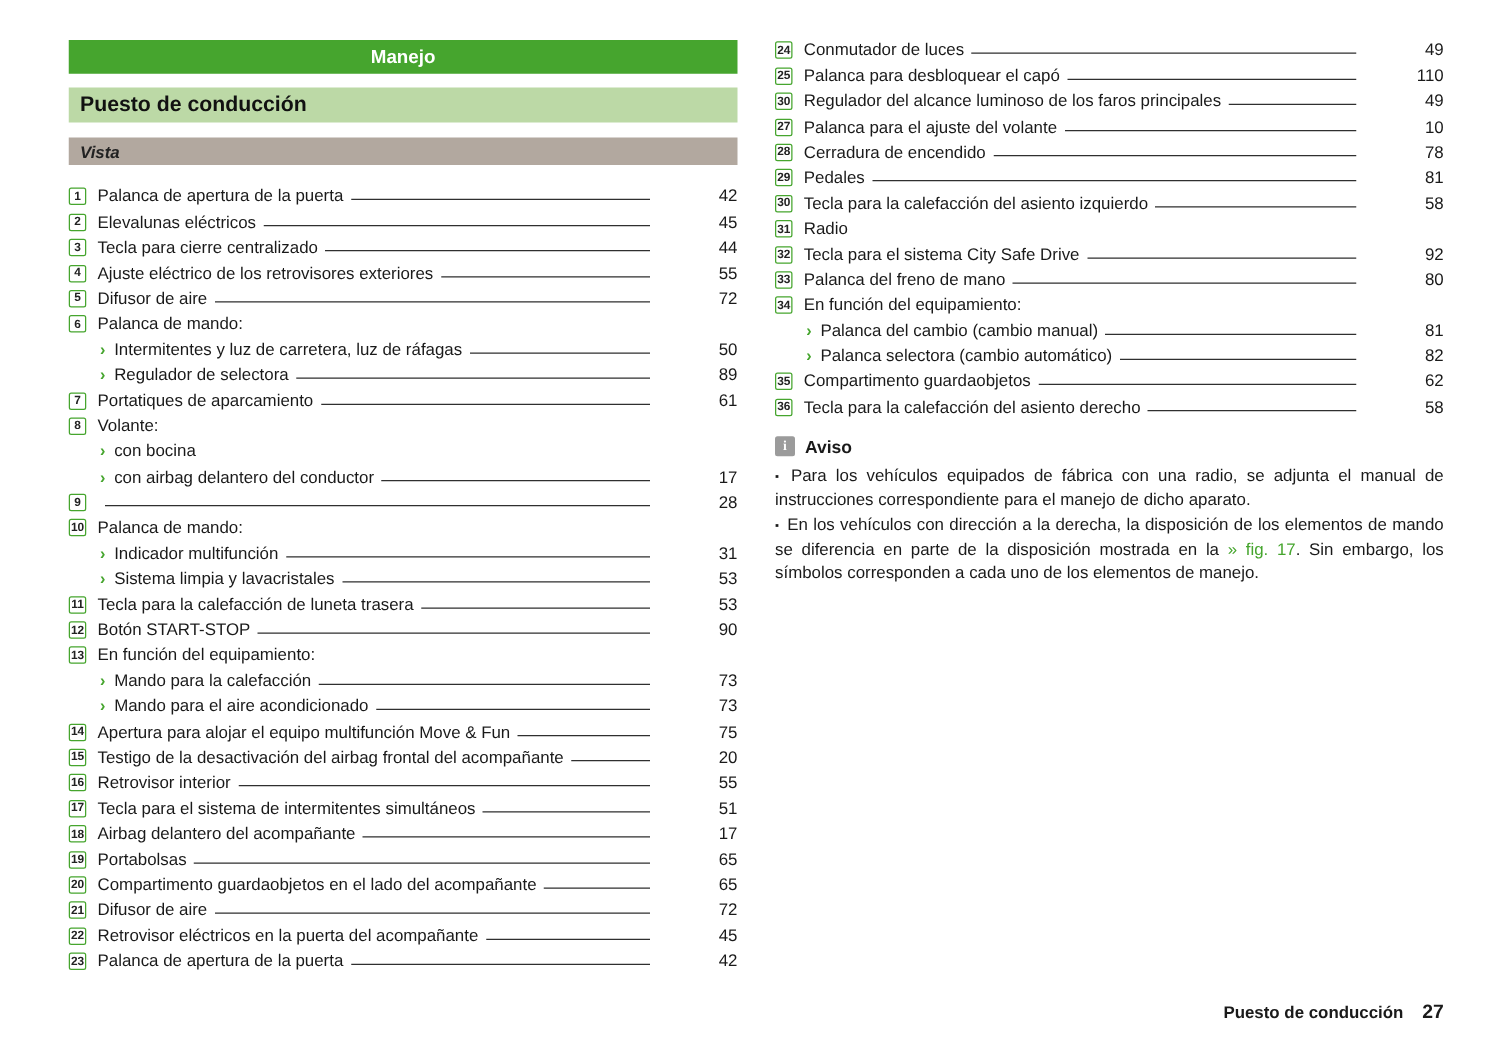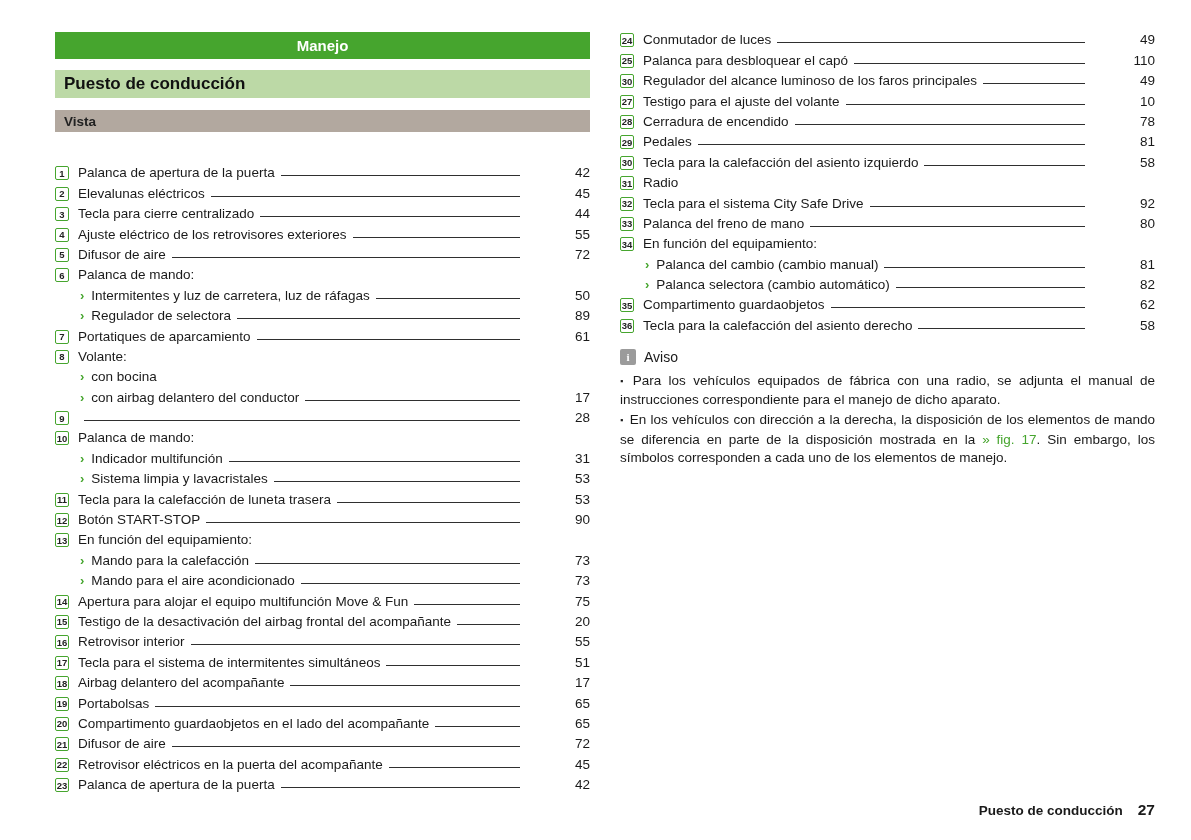--- a/index.html
+++ b/index.html
@@ -17,21 +17,21 @@
     position:relative;
     overflow:hidden;
   }
   .page{position:absolute;inset:0;}
   .col-left{position:absolute;left:55px;top:32px;width:535px;}
   .col-right{position:absolute;left:620px;top:27px;width:535px;}
 
   .bar{display:flex;align-items:center;padding:0 9px;}
   .bar-green{background:var(--green);height:27px;color:#fff;font-weight:bold;font-size:15px;margin-bottom:11px;justify-content:center;}
   .bar-lightgreen{background:var(--lightgreen);height:28px;font-weight:bold;font-size:17px;color:#111;margin-bottom:12px;}
-  .bar-gray{background:var(--bargray);height:22px;font-weight:bold;font-size:13.5px;color:#222;margin-bottom:28px;}
+  .bar-gray{background:var(--bargray);height:22px;font-weight:bold;font-size:13.5px;color:#222;margin-bottom:12px;font-style:italic;}
 
   .toclist{width:100%;}
   .row{display:flex;align-items:flex-end;height:20.4px;font-size:13.5px;white-space:nowrap;}
   .numbox{
     flex:none;width:14px;height:14px;margin-right:9px;
     border:1.4px solid var(--green);border-radius:2px;
     display:inline-flex;align-items:center;justify-content:center;
     font-size:9.5px;font-weight:bold;color:#222;background:#fff;
   }
   .chev{flex:none;margin-left:25px;margin-right:7px;color:var(--green);font-weight:bold;font-size:13px;}
@@ -40,21 +40,21 @@
   .pg{flex:none;width:30px;text-align:right;}
 
   .notice{margin-top:16px;}
   .notice-head{display:flex;align-items:center;margin-bottom:7px;}
   .info-icon{
     flex:none;width:16px;height:16px;margin-right:8px;border-radius:2px;
     background:#9b9b9b;color:#fff;font-weight:bold;font-size:11px;
     display:inline-flex;align-items:center;justify-content:center;
     font-family:"Liberation Serif","DejaVu Serif",serif;
   }
-  .notice-title{font-weight:normal;font-size:14px;}
+  .notice-title{font-weight:bold;font-size:14px;}
   .bullet{font-size:13.5px;line-height:18.6px;text-align:justify;margin-bottom:1px;}
   .bmark{font-size:9px;margin-right:6px;position:relative;top:-1px;}
   .figlink{color:var(--green);cursor:pointer;}
 
   .footer{position:absolute;right:36px;top:801px;display:flex;align-items:baseline;}
   .footer .flabel{font-weight:bold;font-size:13.5px;}
   .footer .fpage{font-weight:bold;font-size:15.5px;margin-left:15px;}
 </style>
 </head>
 <body>
@@ -265,21 +265,21 @@
           <span class="pg">110</span>
         </div>
         <div class="row">
           <span class="numbox">30</span>
           <span class="lbl">Regulador del alcance luminoso de los faros principales</span>
           <span class="leader"></span>
           <span class="pg">49</span>
         </div>
         <div class="row">
           <span class="numbox">27</span>
-          <span class="lbl">Testigo para el ajuste del volante</span>
+          <span class="lbl">Palanca para el ajuste del volante</span>
           <span class="leader"></span>
           <span class="pg">10</span>
         </div>
         <div class="row">
           <span class="numbox">28</span>
           <span class="lbl">Cerradura de encendido</span>
           <span class="leader"></span>
           <span class="pg">78</span>
         </div>
         <div class="row">

